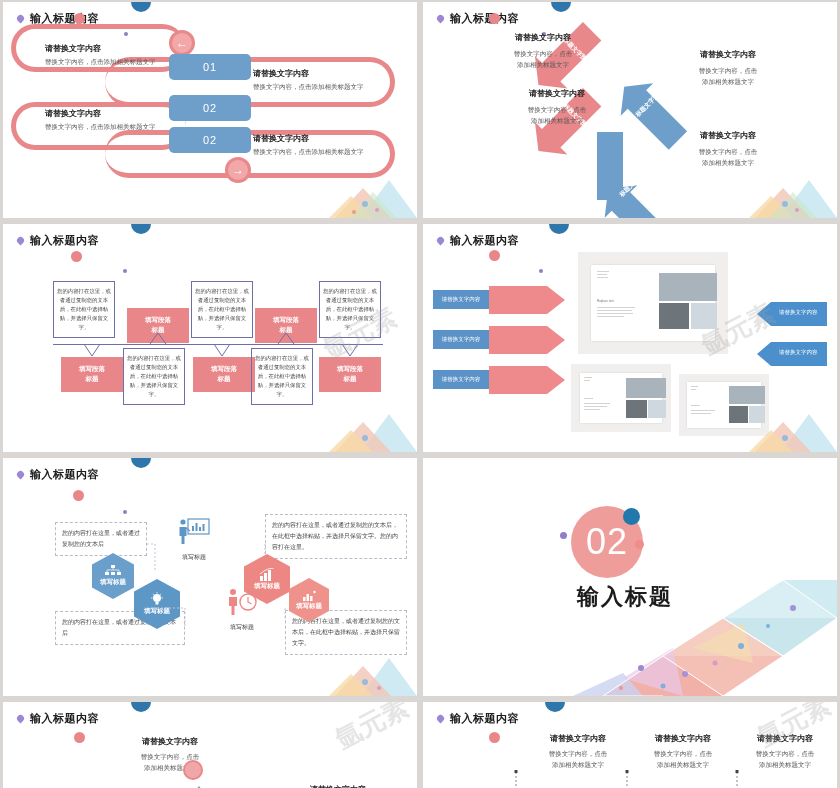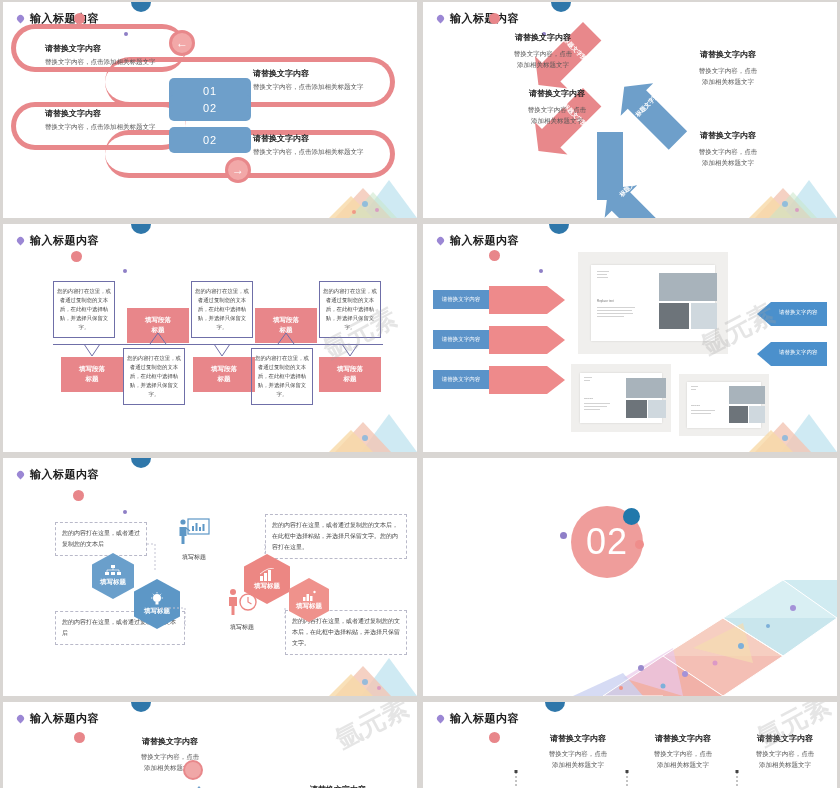--- a/index.html
+++ b/index.html
@@ -62,21 +62,21 @@
   .s1 .loopA{ left:8px; top:22px; width:175px; height:48px; border-radius:24px; border-right:none;}
   .s1 .loopB{ left:102px; top:55px; width:290px; height:50px; border-radius:25px; border-left:none;}
   .s1 .loopC{ left:8px; top:100px; width:175px; height:48px; border-radius:24px; border-right:none;}
   .s1 .loopD{ left:102px; top:128px; width:290px; height:48px; border-radius:24px; border-left:none;}
   .s1 .numbox{
     position:absolute; left:166px; width:82px; height:26px;
     background:#6e9fca; border-radius:5px; color:#fff;
     font-size:11px; display:flex; align-items:center; justify-content:center;
     letter-spacing:1px;
   }
-  .s1 .n1{ top:76px; } .s1 .n2{ top:93px; } .s1 .n3{ top:125px; }
+  .s1 .n1{ top:52px; } .s1 .n2{ top:93px; } .s1 .n3{ top:125px; }
   .s1 .ring{
     position:absolute; width:26px;height:26px;border-radius:50%;
     background:#f2a8a8; border:3px solid #e8888b;
     display:flex;align-items:center;justify-content:center;
     color:#fff; font-size:12px;
   }
   .s1 .txtblk{ position:absolute; }
   .s1 .txtblk .h{ font-size:8px; font-weight:bold; color:#222; margin-bottom:4px;}
   .s1 .txtblk .p{ font-size:6.5px; color:#555; }
   .s2 .alab{ position:absolute; text-align:center; }
@@ -570,20 +570,21 @@
     </div>
   </div>
 
   <div class="slide s6">
     <div class="purpdot"></div>
     <div class="bigcircle">
       <span>02</span>
     </div>
     <div class="bluedot"></div>
     <div class="pinkdot"></div>
+    <div class="bigtitle">输入标题</div>
 
     <svg width="414" height="238" style="position:absolute;left:0;top:0;">
       <g opacity=".9">
         <polygon points="360,122 414,160 414,122" fill="#cbe9f0"></polygon>
         <polygon points="300,160 360,122 414,160" fill="#d5eef2"></polygon>
         <polygon points="300,160 360,198 414,160" fill="#c4e4ec"></polygon>
         <polygon points="240,198 300,160 360,198" fill="#f6c9bb"></polygon>
         <polygon points="240,198 300,238 360,198" fill="#f3b9ae"></polygon>
         <polygon points="180,238 240,198 300,238" fill="#f0a99f"></polygon>
         <polygon points="200,220 250,190 260,238" fill="#e8c3e8" opacity=".7"></polygon>

